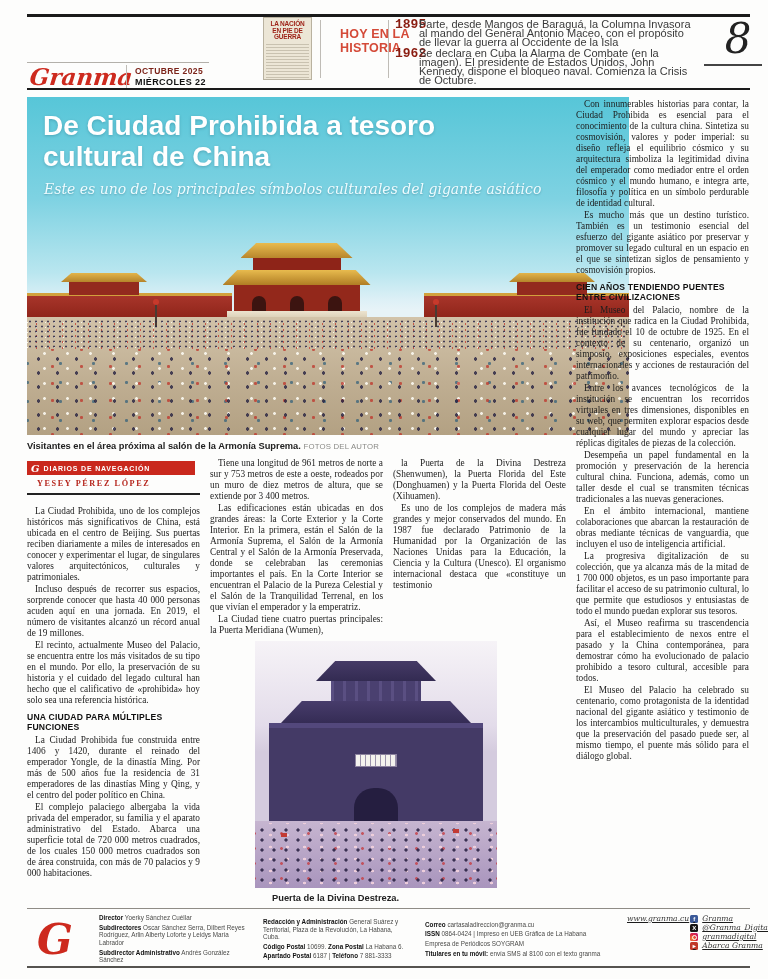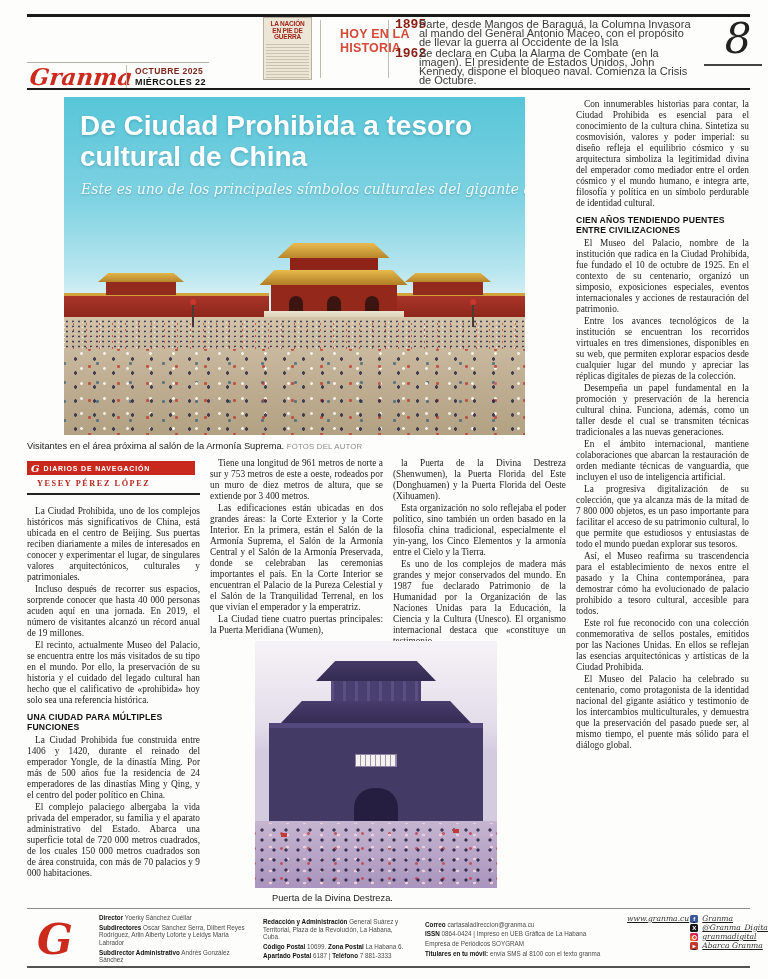--- a/index.html
+++ b/index.html
@@ -28,22 +28,22 @@
   .hist-list{position:absolute;left:395px;top:20px;width:302px;}
   .hist-item{display:flex;gap:4px;margin-bottom:2px;}
   .hist-year{font-family:Liberation Mono, monospace;font-weight:bold;font-size:13px;color:#8a1c10;
              width:20px;flex:0 0 20px;line-height:9px;}
   .hist-text{font-family:Liberation Sans, sans-serif;font-size:11px;line-height:9px;color:#3a3a3a;}
   .page-number{position:absolute;left:712px;top:14px;width:52px;text-align:center;
                font-family:"DejaVu Serif",serif;font-style:italic;font-size:42px;color:#222;}
   .pn-line{position:absolute;left:704px;top:64px;width:58px;height:2px;background:#444;}
 
   
-  .photo1{position:absolute;left:27px;top:97px;width:461px;height:338px;overflow:hidden;
-          background:linear-gradient(180deg,#57c6d8 0%,#7ed2e2 30%,#b9e6ef 52%,#ddf0f6 60%,#e7f3f7 63%);margin-left:37px;}
+  .photo1{position:absolute;left:27px;top:97px;width:602px;height:338px;overflow:hidden;
+          background:linear-gradient(180deg,#57c6d8 0%,#7ed2e2 30%,#b9e6ef 52%,#ddf0f6 60%,#e7f3f7 63%);}
   .headline{position:absolute;left:16px;top:13px;width:470px;color:#fff;
             font-family:"Liberation Sans",sans-serif;font-weight:bold;font-size:28px;line-height:31px;
             text-shadow:0 1px 3px rgba(0,60,80,.25);}
   .subheadline{position:absolute;left:17px;top:84px;width:500px;color:#eefcff;
                font-family:"DejaVu Serif",serif;font-style:italic;font-size:14px;
                text-shadow:0 1px 2px rgba(0,60,80,.3);}
   .wall{position:absolute;top:196px;height:24px;background:linear-gradient(180deg,#a8352a,#8c2318);
         border-top:3px solid #d2a13c;}
   .wall-l{left:0;width:205px;} .wall-r{right:0;width:205px;}
   .pavilion{position:absolute;top:176px;width:86px;height:22px;}
@@ -72,21 +72,21 @@
   .crowd-near{position:absolute;left:0;right:0;top:252px;bottom:0;
      background-image:radial-gradient(circle,rgba(38,34,66,.8) 0 1.5px,transparent 1.9px),
                       radial-gradient(circle,rgba(190,52,42,.75) 0 1.3px,transparent 1.7px),
                       radial-gradient(circle,rgba(250,248,240,.9) 0 1.2px,transparent 1.6px),
                       radial-gradient(circle,rgba(46,94,122,.7) 0 1.3px,transparent 1.7px);
      background-size:19px 14px,29px 17px,23px 15px,33px 19px;
      background-position:2px 3px,11px 9px,6px 12px,17px 5px;}
 
   
   .caption{position:absolute;font-family:"Liberation Sans",sans-serif;font-size:9.3px;color:#222;}
-  .caption b{font-weight:normal;text-align:right;}
+  .caption b{font-weight:bold;text-align:right;}
   .credit{color:#8a8a86;font-size:7.8px;letter-spacing:.2px;}
   .byline{position:absolute;left:27px;top:461px;width:173px;}
   .kicker-bar{background:#c9281d;height:14px;display:flex;align-items:center;gap:4px;padding:0 4px;width:168px;box-sizing:border-box;}
   .kicker-g{color:#fff;font-family:"DejaVu Serif",serif;font-style:italic;font-weight:bold;font-size:10px;}
   .kicker-label{color:#fff;font-family:"Liberation Sans",sans-serif;font-weight:bold;font-size:7px;letter-spacing:.8px;}
   .author{margin:4px 0 0 10px;color:#b5251c;font-weight:bold;font-size:8.2px;letter-spacing:1.6px;
           font-family:"Liberation Serif",serif;}
   .byline-rule{margin-top:5px;height:2px;background:#222;width:173px;}
 
   
@@ -231,43 +231,42 @@
     </div>
     <div class="author">YESEY PÉREZ LÓPEZ</div>
     <div class="byline-rule"></div>
   </div>
 
   <div class="tcol" style="left:27px;top:506px;">
       <p class="para">La Ciudad Prohibida, uno de los complejos históricos más significativos de China, está ubicada en el centro de Beijing. Sus puertas reciben diariamente a miles de interesados en conocer y experimentar el lugar, de singulares valores arquitectónicos, culturales y patrimoniales.</p>
       <p class="para">Incluso después de recorrer sus espacios, sorprende conocer que hasta 40 000 personas acuden aquí en una jornada. En 2019, el número de visitantes alcanzó un récord anual de 19 millones.</p>
       <p class="para">El recinto, actualmente Museo del Palacio, se encuentra entre los más visitados de su tipo en el mundo. Por ello, la preservación de su historia y el cuidado del legado cultural han hecho que el calificativo de «prohibida» hoy solo sea una referencia histórica.</p>
       <h3 class="subhead">UNA CIUDAD PARA MÚLTIPLES FUNCIONES</h3>
-      <p class="para">La Ciudad Prohibida fue construida entre 1406 y 1420, durante el reinado del emperador Yongle, de la dinastía Ming. Por más de 500 años fue la residencia de 24 emperadores de las dinastías Ming y Qing, y el centro del poder político en China.</p>
+      <p class="para">La Ciudad Prohibida fue construida entre 1406 y 1420, durante el reinado del emperador Yongle, de la dinastía Ming. Por más de 500 años fue la residencia de 31 emperadores de las dinastías Ming y Qing, y el centro del poder político en China.</p>
       <p class="para">El complejo palaciego albergaba la vida privada del emperador, su familia y el aparato administrativo del Estado. Abarca una superficie total de 720 000 metros cuadrados, de los cuales 150 000 metros cuadrados son de área construida, con más de 70 palacios y 9 000 habitaciones.</p>
     </div>
   <div class="tcol" style="left:210px;top:458px;">
       <p class="para">Tiene una longitud de 961 metros de norte a sur y 753 metros de este a oeste, rodeados por un muro de diez metros de altura, que se extiende por 3 400 metros.</p>
       <p class="para">Las edificaciones están ubicadas en dos grandes áreas: la Corte Exterior y la Corte Interior. En la primera, están el Salón de la Armonía Suprema, el Salón de la Armonía Central y el Salón de la Armonía Preservada, donde se celebraban las ceremonias importantes el país. En la Corte Interior se encuentran el Palacio de la Pureza Celestial y el Salón de la Tranquilidad Terrenal, en los que vivían el emperador y la emperatriz.</p>
       <p class="para">La Ciudad tiene cuatro puertas principales: la Puerta Meridiana (Wumen),</p>
     </div>
   <div class="tcol" style="left:393px;top:458px;">
       <p class="para">la Puerta de la Divina Destreza (Shenwumen), la Puerta Florida del Este (Donghuamen) y la Puerta Florida del Oeste (Xihuamen).</p>
-      <p class="para">Esta organización no solo reflejaba el poder político, sino también un orden basado en la filosofía china tradicional, especialmente el yin-yang, los Cinco Elementos y la armonía entre el Cielo y la Tierra.</p>
       <p class="para">Es uno de los complejos de madera más grandes y mejor conservados del mundo. En 1987 fue declarado Patrimonio de la Humanidad por la Organización de las Naciones Unidas para la Educación, la Ciencia y la Cultura (Unesco). El organismo internacional destaca que «constituye un testimonio</p>
     </div>
   <div class="tcol" style="left:576px;top:99px;">
       <p class="para">Con innumerables historias para contar, la Ciudad Prohibida es esencial para el conocimiento de la cultura china. Sintetiza su cosmovisión, valores y poder imperial: su diseño refleja el equilibrio cósmico y su arquitectura simboliza la legitimidad divina del emperador como mediador entre el orden cósmico y el mundo humano, e integra arte, filosofía y política en un símbolo perdurable de identidad cultural.</p>
+      <p class="para">Es mucho más que un destino turístico. También es un testimonio esencial del esfuerzo del gigante asiático por preservar y promover su legado cultural en un espacio en el que se sintetizan siglos de pensamiento y cosmovisión propios.</p>
       <h3 class="subhead">CIEN AÑOS TENDIENDO PUENTES ENTRE CIVILIZACIONES</h3>
       <p class="para">El Museo del Palacio, nombre de la institución que radica en la Ciudad Prohibida, fue fundado el 10 de octubre de 1925. En el contexto de su centenario, organizó un simposio, exposiciones especiales, eventos internacionales y acciones de restauración del patrimonio.</p>
       <p class="para">Entre los avances tecnológicos de la institución se encuentran los recorridos virtuales en tres dimensiones, disponibles en su web, que permiten explorar espacios desde cualquier lugar del mundo y apreciar las réplicas digitales de piezas de la colección.</p>
       <p class="para">Desempeña un papel fundamental en la promoción y preservación de la herencia cultural china. Funciona, además, como un taller desde el cual se transmiten técnicas tradicionales a las nuevas generaciones.</p>
-      <p class="para">En el ámbito internacional, mantiene colaboraciones que abarcan la restauración de orden mediante técnicas de vanguardia, que incluyen el uso de inteligencia artificial.</p>
-      <p class="para">La progresiva digitalización de su colección, que ya alcanza más de la mitad de 7 800 000 objetos, es un paso importante para facilitar el acceso de su patrimonio cultural, lo que permite que estudiosos y entusiastas de todo el mundo puedan explorar sus tesoros.</p>
+      <p class="para">En el ámbito internacional, mantiene colaboraciones que abarcan la restauración de obras mediante técnicas de vanguardia, que incluyen el uso de inteligencia artificial.</p>
+      <p class="para">La progresiva digitalización de su colección, que ya alcanza más de la mitad de 1 700 000 objetos, es un paso importante para facilitar el acceso de su patrimonio cultural, lo que permite que estudiosos y entusiastas de todo el mundo puedan explorar sus tesoros.</p>
       <p class="para">Así, el Museo reafirma su trascendencia para el establecimiento de nexos entre el pasado y la China contemporánea, para demostrar cómo ha evolucionado de palacio prohibido a tesoro cultural, accesible para todos.</p>
-      <p class="para">Este rol fue reconocido con una colección conmemorativa de sellos postales, emitidos por las Naciones Unidas. En ellos se reflejan las esencias arquitectónicas y artísticas de la Ciudad Prohibida.</p>
       <p class="para">El Museo del Palacio ha celebrado su centenario, como protagonista de la identidad nacional del gigante asiático y testimonio de los intercambios multiculturales, y demuestra que la preservación del pasado puede ser, al mismo tiempo, el puente más sólido para el diálogo global.</p>
     </div>
 
   <div class="photo2">
     <div class="p2-roof1"></div>
     <div class="p2-body1"></div>
     <div class="p2-roof2"></div>
     <div class="p2-wall">
       <div class="p2-sign"></div>
       <div class="p2-door"></div>

